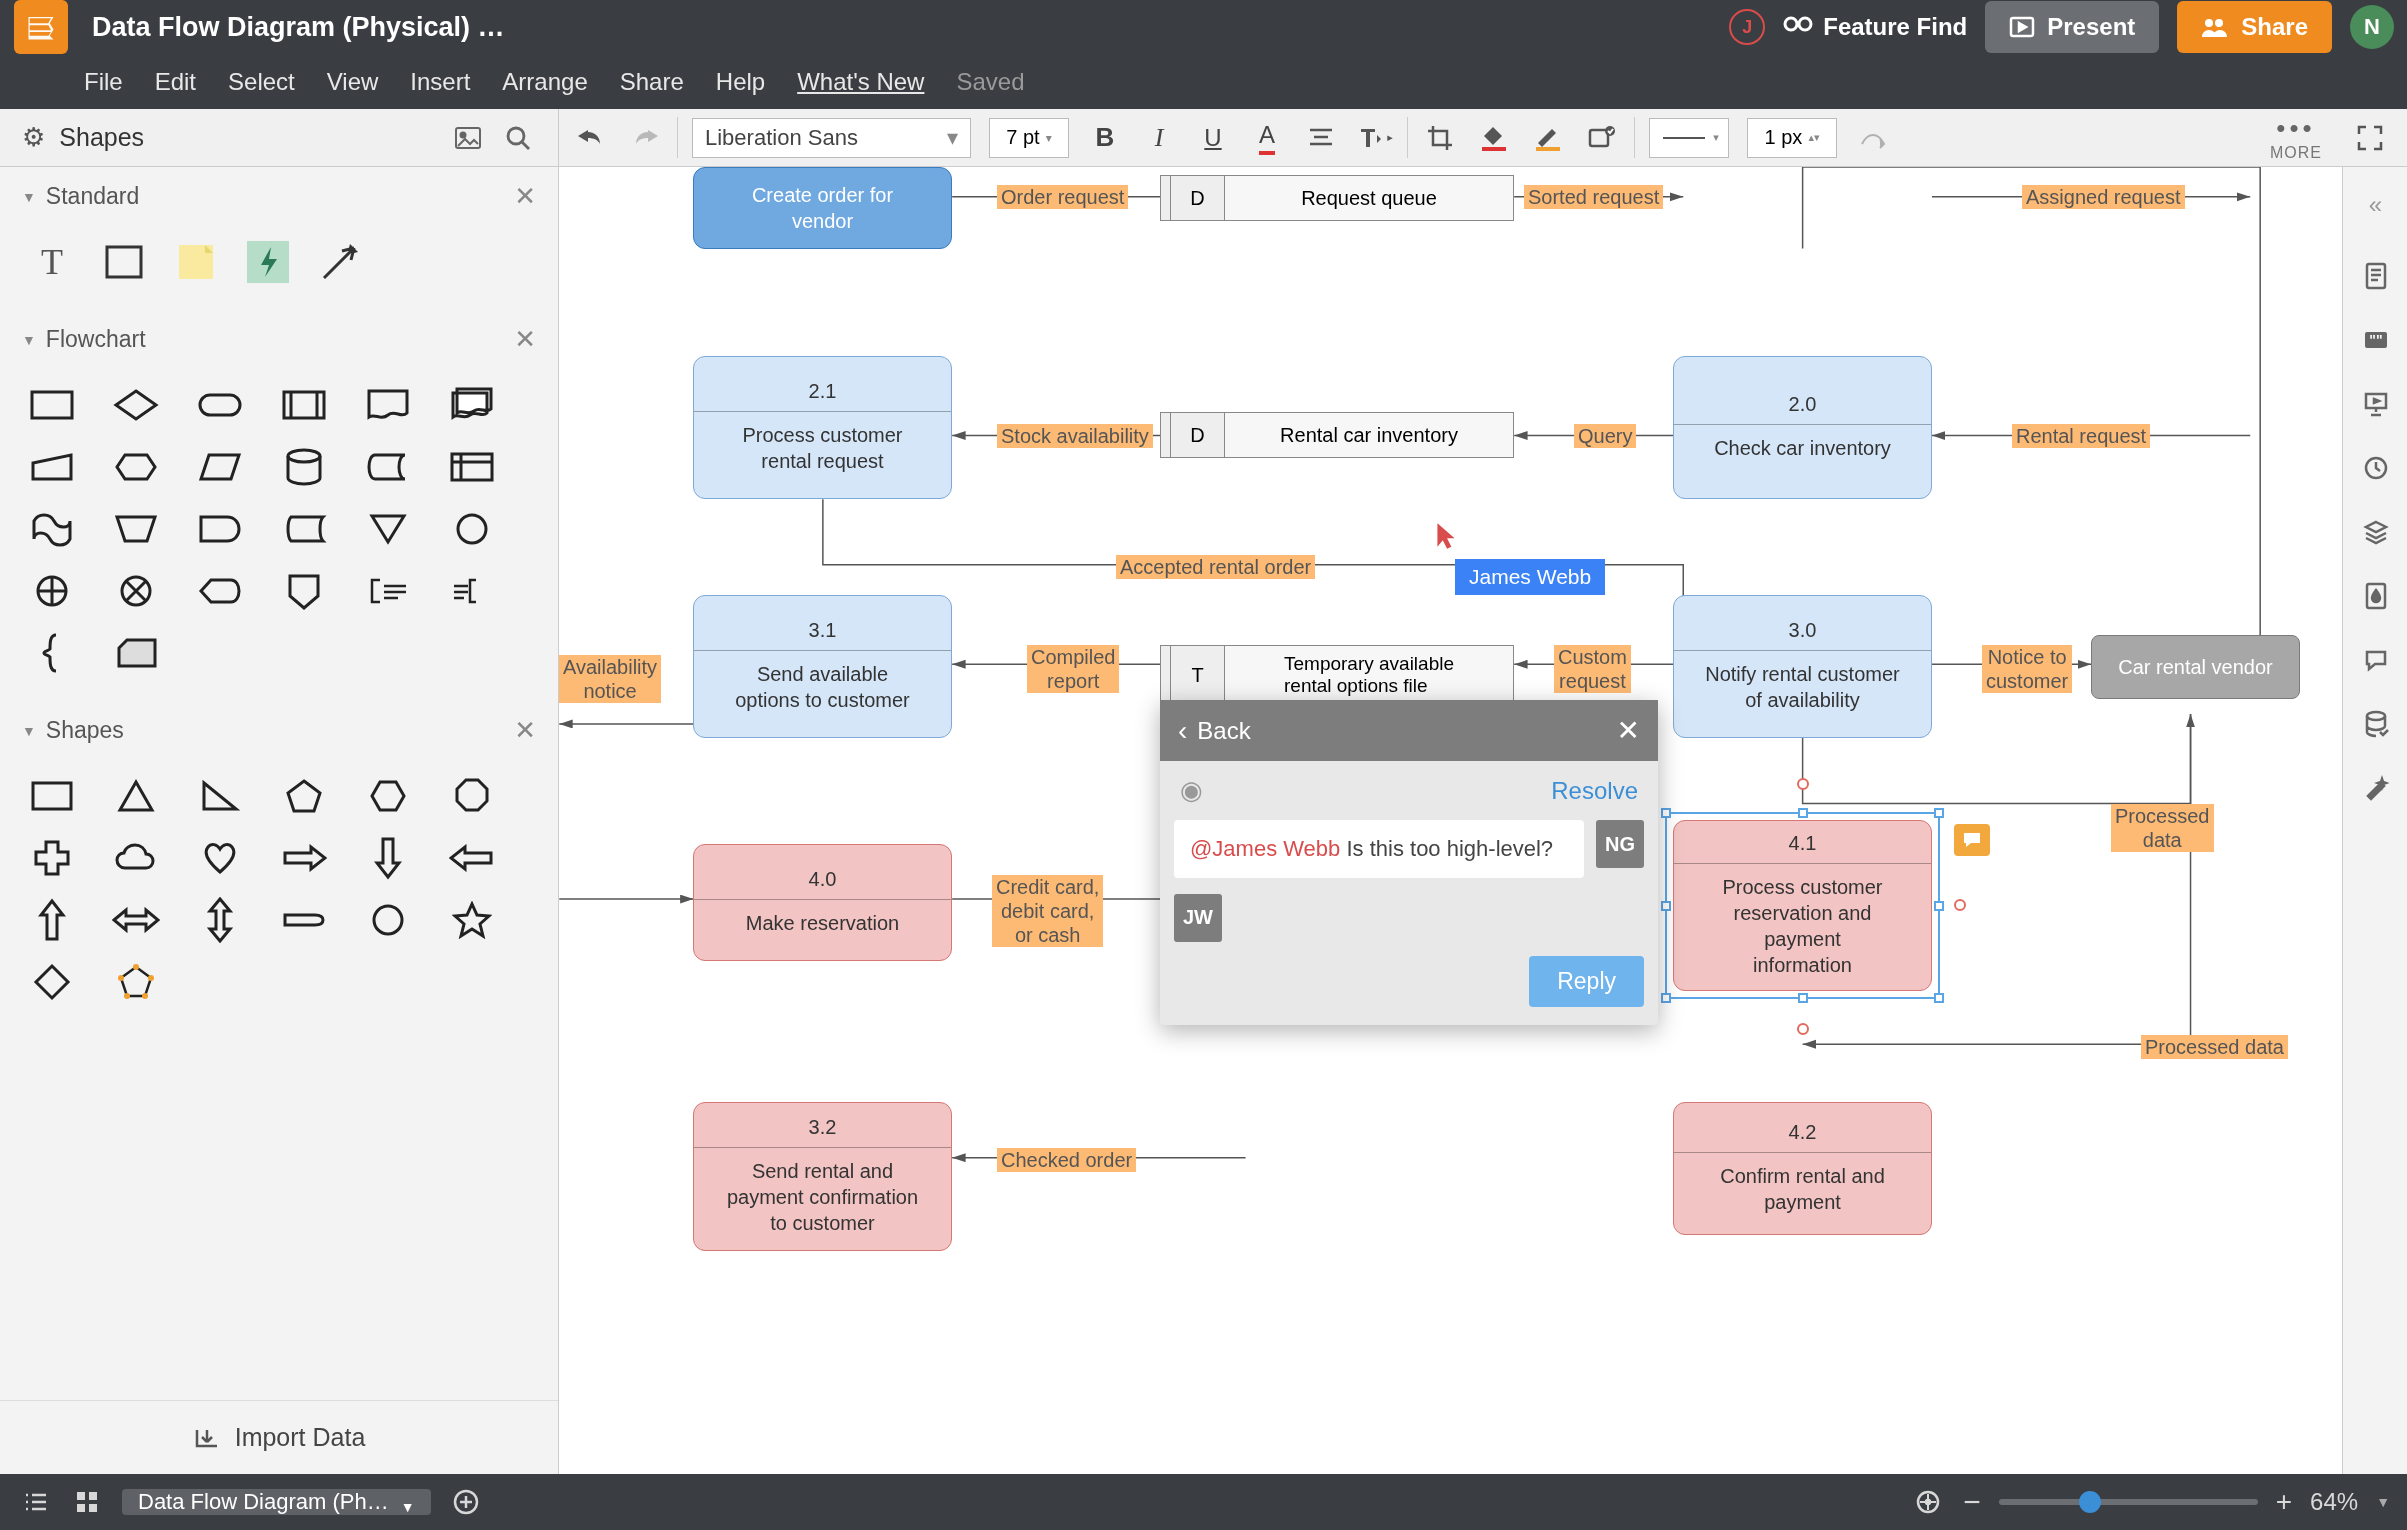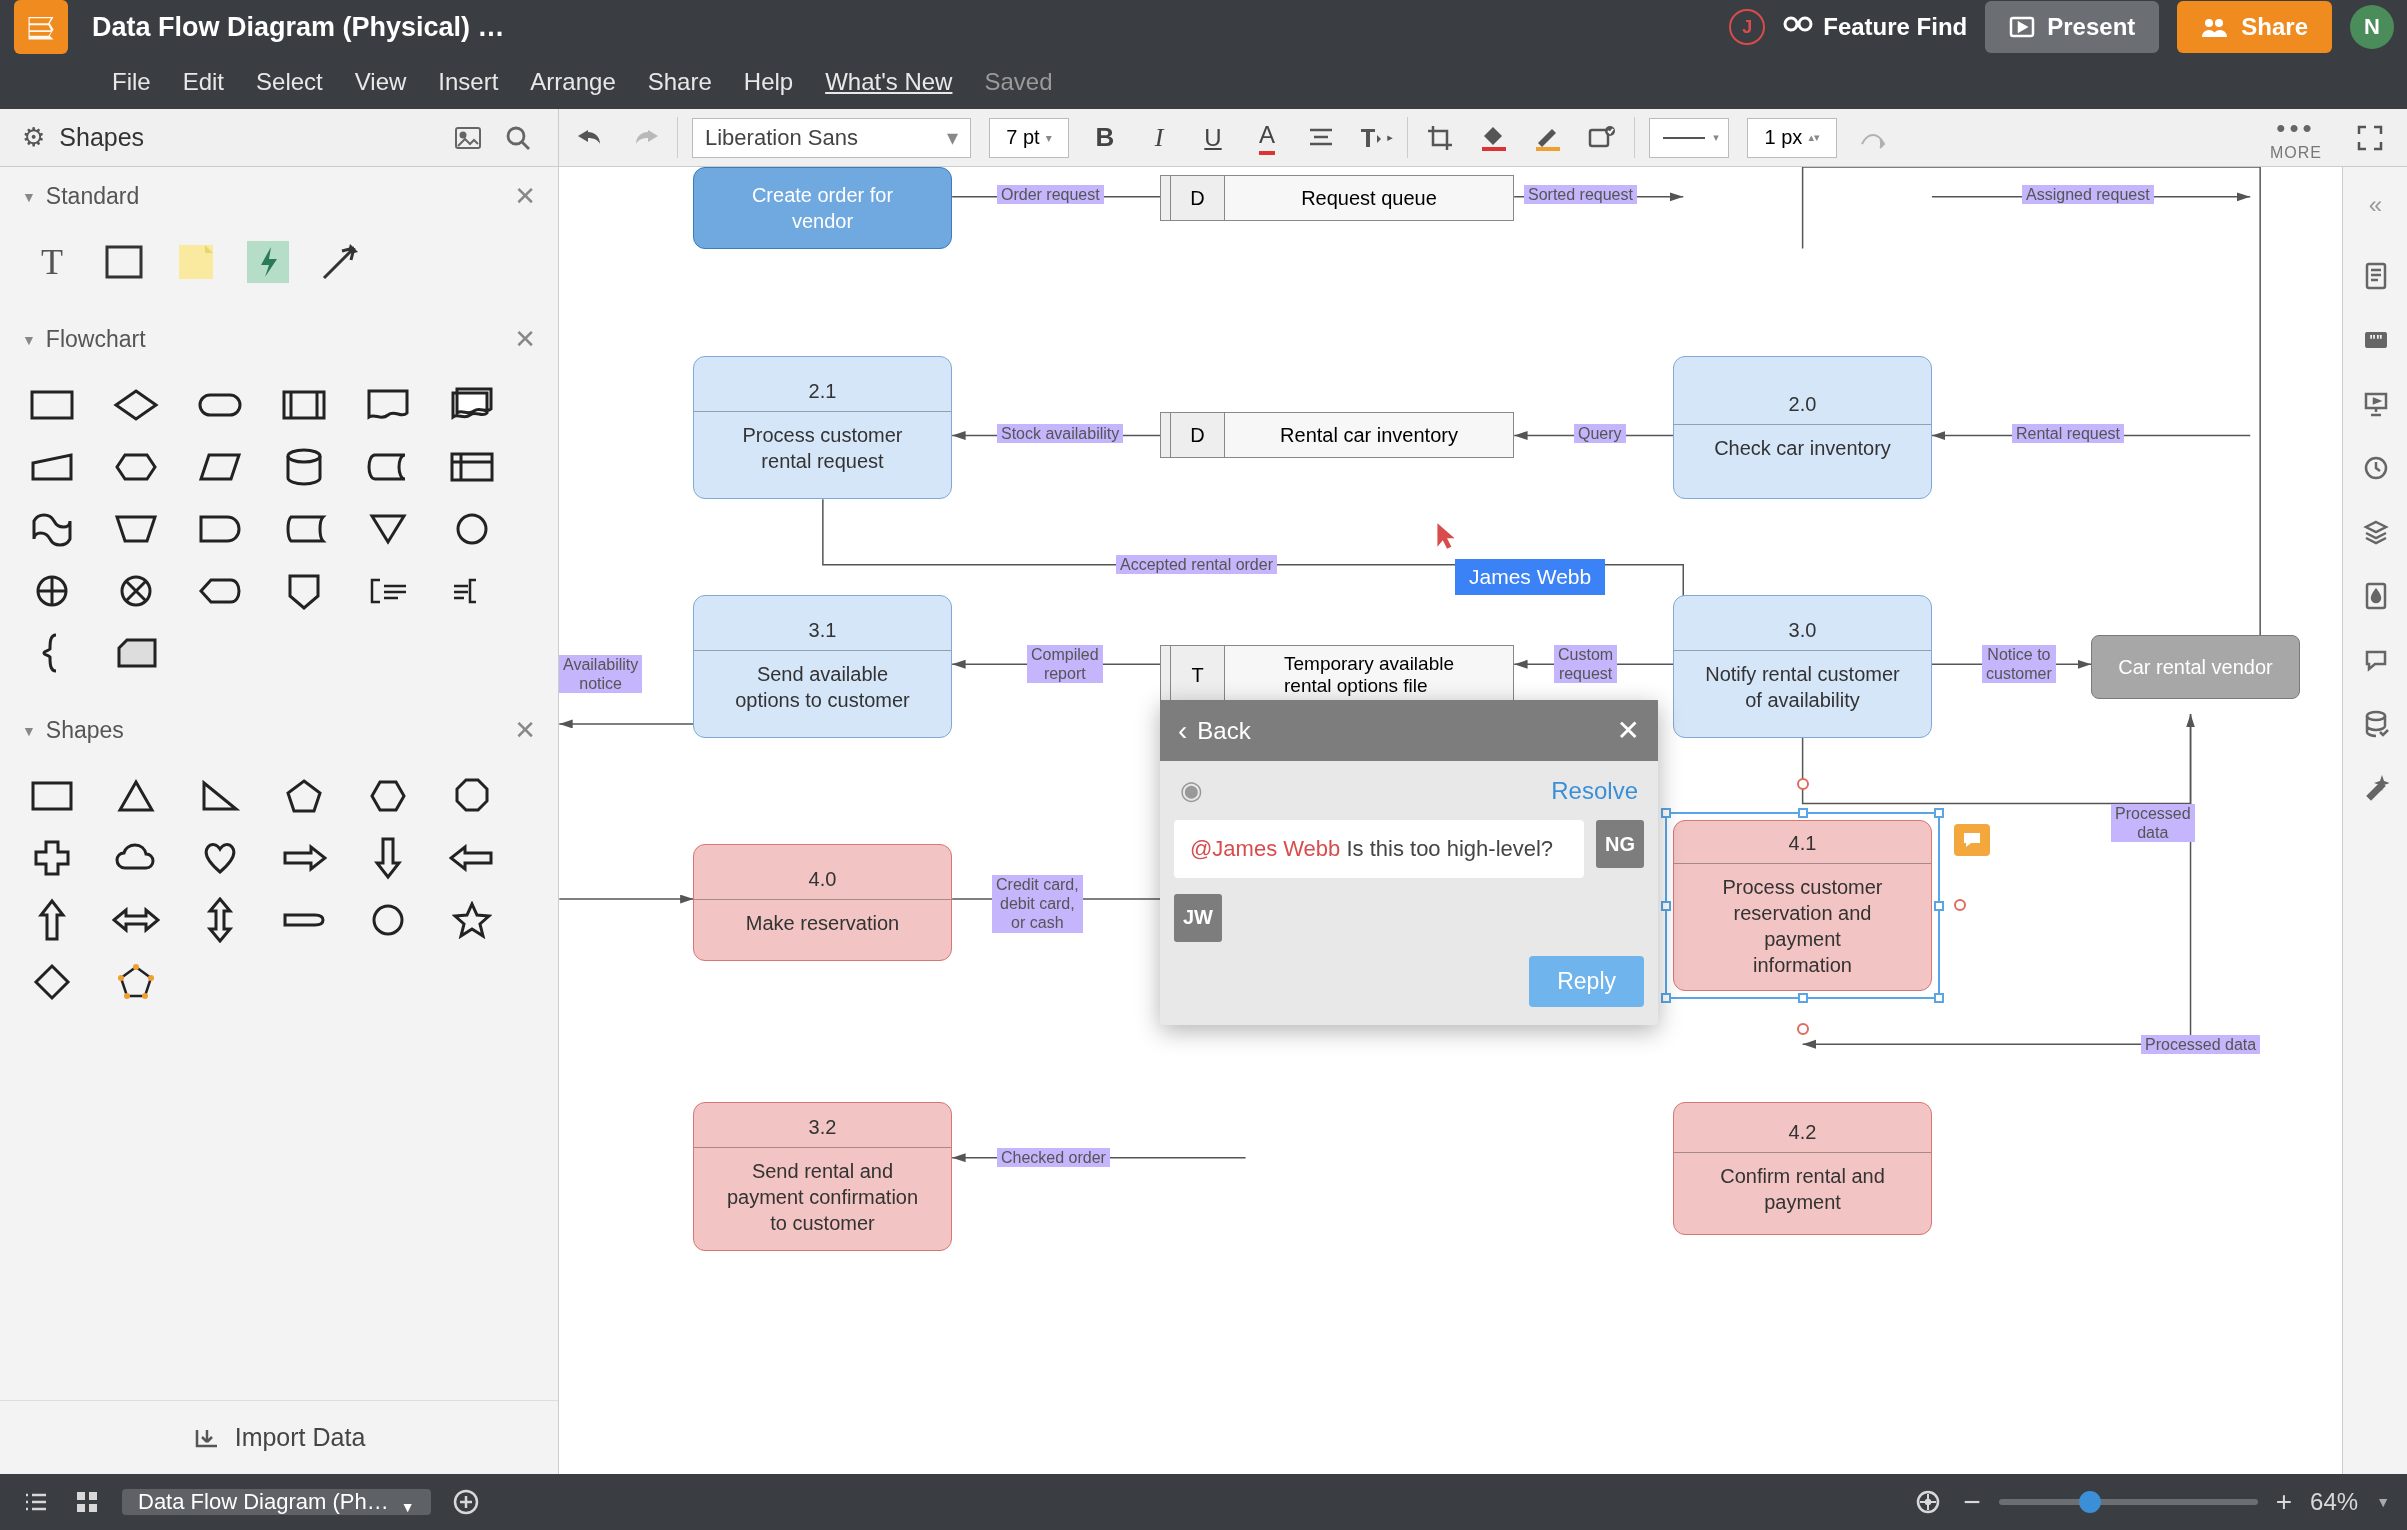--- a/index.html
+++ b/index.html
@@ -12,21 +12,21 @@
 .logo-box svg { width: 30px; height: 26px; fill: #fff; }
 .doc-title { color: #fff; font-size: 27px; font-weight: 700; flex: 1; }
 .header-right { display: flex; align-items: center; gap: 18px; }
 .avatar-j { width: 36px; height: 36px; border-radius: 50%; border: 2px solid #d84c4c; color: #d84c4c; display: flex; align-items: center; justify-content: center; font-weight: 600; font-size: 18px; }
 .feature-find { display: flex; align-items: center; gap: 10px; color: #fff; font-size: 24px; font-weight: 600; cursor: pointer; }
 .btn { height: 52px; border-radius: 6px; display: flex; align-items: center; padding: 0 24px; font-size: 24px; font-weight: 700; gap: 12px; cursor: pointer; border: none; }
 .btn-present { background: #6b6e72; color: #fff; }
 .btn-share { background: #f08c1f; color: #fff; }
 .avatar-n { width: 44px; height: 44px; border-radius: 50%; background: #4a8c5a; color: #fff; display: flex; align-items: center; justify-content: center; font-weight: 600; font-size: 22px; }
 
-.menubar { display: flex; align-items: center; gap: 32px; padding-left: 112px; height: 56px; }
+.menubar { display: flex; align-items: center; gap: 32px; padding-left: 84px; height: 56px; }
 .menubar-item { color: #e8e8e8; font-size: 24px; cursor: pointer; }
 .menubar-item.whatsnew { text-decoration: underline; }
 .menubar-item.saved { color: #9a9a9a; }
 
 
 .toolbar { height: 58px; background: #f0f0f0; border-bottom: 1px solid #ccc; display: flex; align-items: stretch; }
 .shapes-header { width: 559px; display: flex; align-items: center; padding: 0 22px; gap: 14px; border-right: 1px solid #ccc; }
 .shapes-header .gear { font-size: 26px; color: #555; }
 .shapes-header .label { font-size: 25px; color: #333; flex: 1; }
 .tb-divider { width: 1px; background: #ccc; margin: 8px 0; }
@@ -65,21 +65,21 @@
 .node-body { padding: 10px 16px; font-size: 20px; line-height: 1.3; }
 .blue-dark { background: #6fa9e0; border: 1.5px solid #3b7bc0; color: #fff; }
 .blue-light { background: #d5e6f9; border: 1.5px solid #7fa9d6; }
 .pink { background: #f2c4c3; border: 1.5px solid #d67775; }
 .gray-node { background: #a7a7a7; border: 1.5px solid #7a7a7a; color: #fff; border-radius: 8px; }
 .data-store { position: absolute; display: flex; border: 1.5px solid #888; background: #f7f7f7; font-size: 20px; }
 .data-store .ds-tag { width: 54px; border-right: 1.5px solid #888; display:flex; align-items:center; justify-content:center; background:#eee; }
 .data-store .ds-body { flex:1; display:flex; align-items:center; justify-content:center; padding: 8px 20px; }
 .data-store .ds-left { width: 10px; border-right: 1.5px solid #888; background:#eee; }
 
-.edge-label { position: absolute; font-size: 16px; color: #555; background: #c4b5fd; padding: 0 4px; white-space: pre-line; text-align: center; line-height: 1.2; }
+.edge-label { position: absolute; font-size: 20px; color: #555; background: #fdba74; padding: 0 4px; white-space: pre-line; text-align: center; line-height: 1.2; }
 
 
 .selected-box { position: absolute; border: 2px solid #5aa5e6; }
 .sel-handle { position: absolute; width: 10px; height: 10px; background: #fff; border: 2px solid #5aa5e6; }
 .sel-dot { position: absolute; width: 12px; height: 12px; background: #fff; border: 2px solid #e06b5c; border-radius: 50%; }
 .comment-badge { position: absolute; width: 36px; height: 32px; background: #f2a83c; border-radius: 4px; display:flex; align-items:center; justify-content:center; }
 
 
 .live-cursor { position: absolute; }
 .live-cursor svg { width: 22px; height: 30px; }

